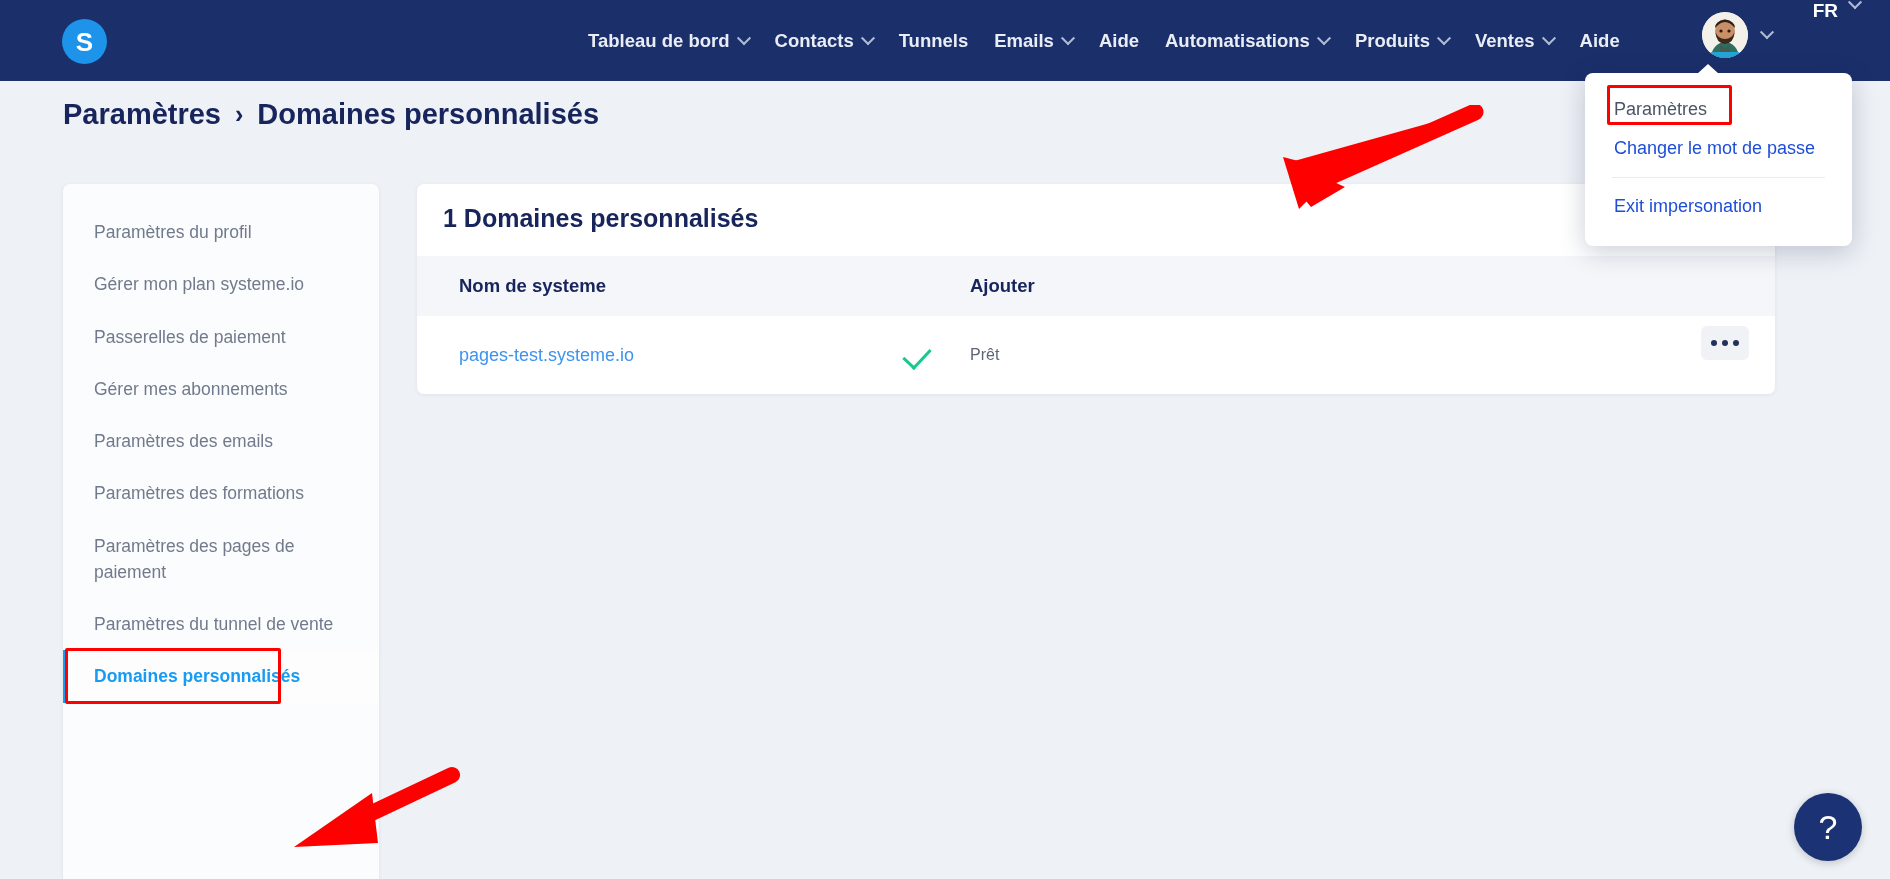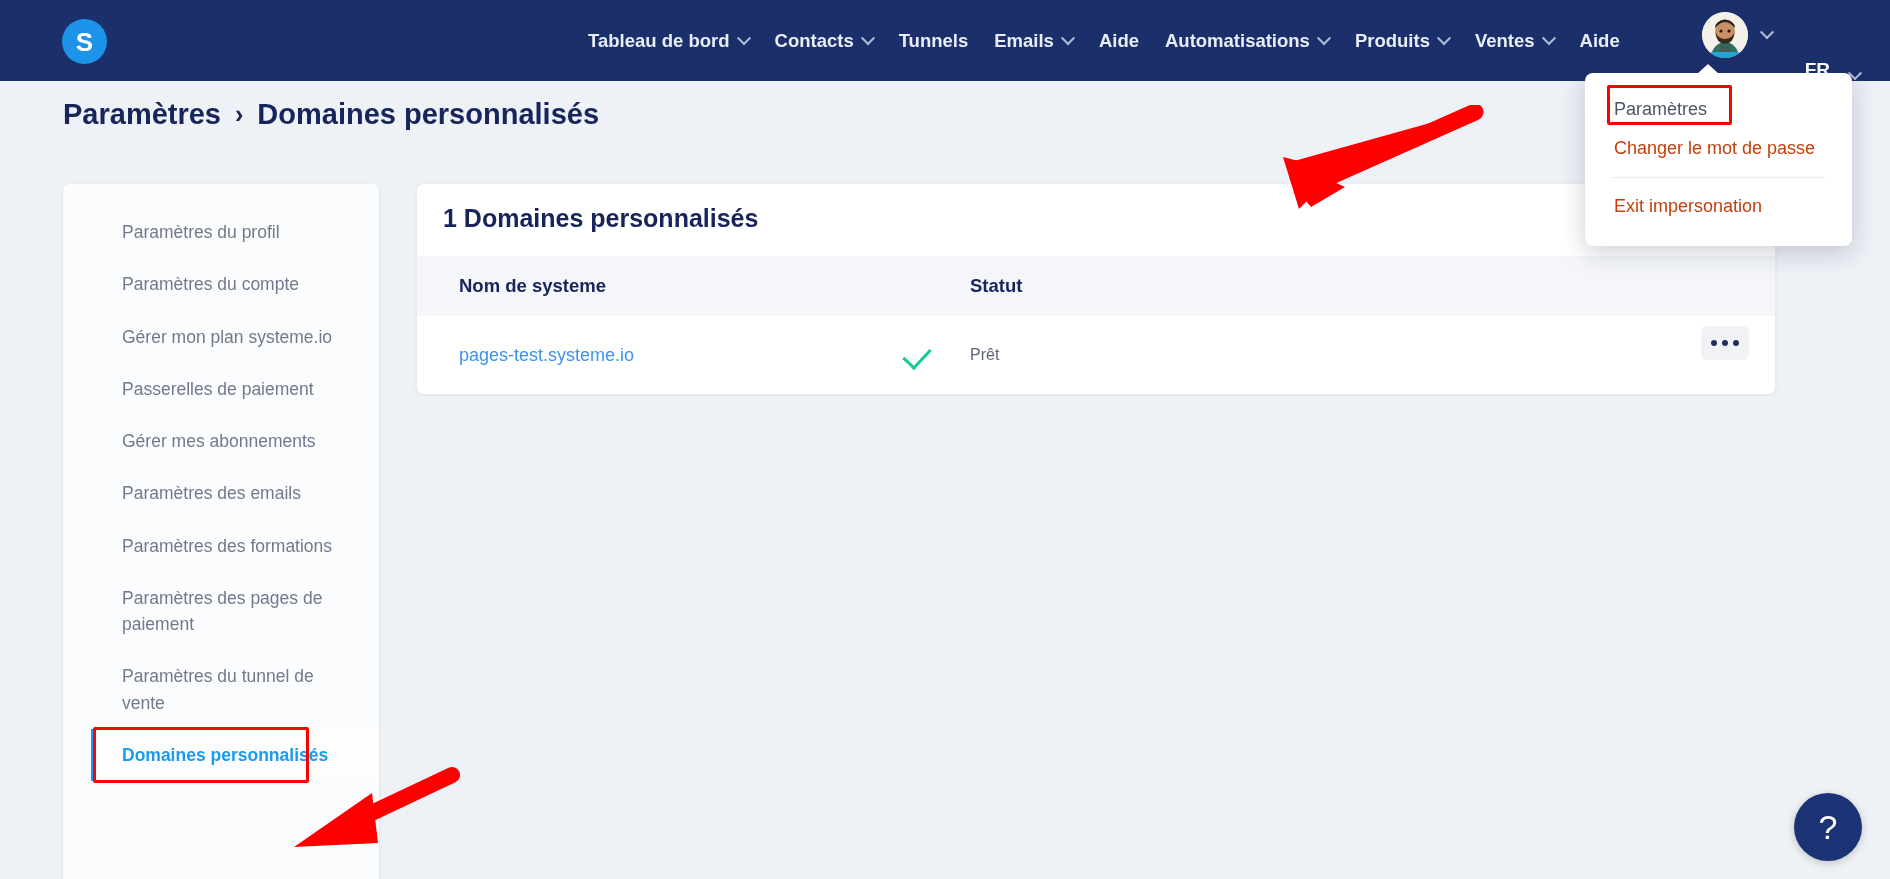--- a/index.html
+++ b/index.html
@@ -45,21 +45,21 @@
     position:absolute; right:118px; top:12px;
     display:flex; align-items:center; gap:14px; cursor:pointer;
   }
   .avatar {
     width:46px; height:46px; border-radius:50%;
     background:#f2efe9; overflow:hidden; position:relative;
     display:block;
   }
   .lang {
     position:absolute; right:30px; top:0; height:81px;
-    display:flex; align-items:flex-end; gap:20px;
+    display:flex; align-items:flex-start; gap:12px;
     color:#ffffff; font-size:19px; font-weight:bold; cursor:pointer;
   }
 
   
   .page-header {
     position:absolute; top:81px; left:0; width:1890px; height:82px;
     background:#eef1f6;
   }
   .breadcrumb {
     position:absolute; left:63px; top:17px;
@@ -100,21 +100,20 @@
     min-height:695px; background:#fbfcfd;
     border-radius:7px 7px 0 0;
     box-shadow:0 1px 4px rgba(20,30,70,.07);
     padding-top:22px;
   }
   .side-item {
     position:relative;
     padding:13px 26px 13px 31px;
     font-size:17.5px; color:#717a8c; line-height:1.5;
     cursor:pointer;
-    margin-left:28px;
   }
   .side-item.active {
     color:#189bf2; font-weight:bold;
     background:#fdfdfd;
   }
   .side-item.active::before{
     content:''; position:absolute; left:0; top:0; bottom:0;
     width:5px; background:#189bf2;
   }
   .side-item.active::after{
@@ -189,21 +188,21 @@
     box-shadow:0 6px 26px rgba(20,30,70,.22);
     padding:17px 0 20px 0; z-index:40;
   }
   .dropdown::before{
     content:''; position:absolute; top:-9px; left:112px;
     width:0;height:0;
     border-left:11px solid transparent; border-right:11px solid transparent;
     border-bottom:10px solid #fff;
   }
   .dd-item {
-    padding:9px 29px; font-size:18px; color:#c2410c;
+    padding:9px 29px; font-size:18px; color:#1d4ed8;
     cursor:pointer; white-space:nowrap;
   }
   .dd-item.highlight { color:#4b5565; }
   .dd-sep { height:1px; background:#e8ebef; margin:9px 27px; }
   .dd-highlight-box {
     position:absolute; left:22px; top:12px;
     width:125px; height:40px;
     border:3px solid #ff0000; border-radius:2px;
     pointer-events:none; z-index:50;
   }
@@ -288,37 +287,36 @@
     <button class="add-btn">
       <span class="plus-ico"></span>
       <span>Ajouter un domaine</span>
     </button>
   </div>
 
   <div class="body-area">
 
     <div class="sidebar">
       <div class="side-item"><span>Paramètres du profil</span></div>
-      <div class="side-item"><span>Paramètres du compte</span></div>
       <div class="side-item"><span>Gérer mon plan systeme.io</span></div>
       <div class="side-item"><span>Passerelles de paiement</span></div>
       <div class="side-item"><span>Gérer mes abonnements</span></div>
       <div class="side-item"><span>Paramètres des emails</span></div>
       <div class="side-item"><span>Paramètres des formations</span></div>
       <div class="side-item"><span>Paramètres des pages de paiement</span></div>
       <div class="side-item"><span>Paramètres du tunnel de vente</span></div>
       <div class="side-item active"><span>Domaines personnalisés</span></div>
     </div>
 
     <div class="card">
       <div class="card-title">1 Domaines personnalisés</div>
 
       <div class="table-head">
         <div class="th c1">Nom de systeme</div>
-        <div class="th c2">Statut</div>
+        <div class="th c2">Ajouter</div>
       </div>
 
       <div class="table-row">
         <div class="td-domain">pages-test.systeme.io</div>
         <div class="td-check">
             <span class="check"></span>
           </div>
         <div class="td-status">Prêt</div>
         <div class="row-menu">
           <i></i>

